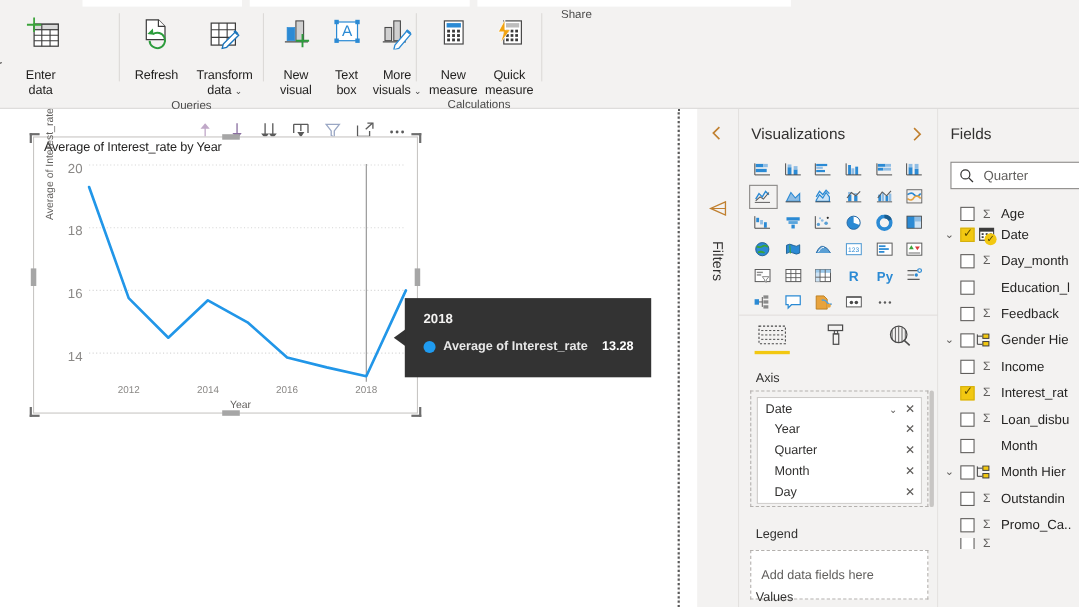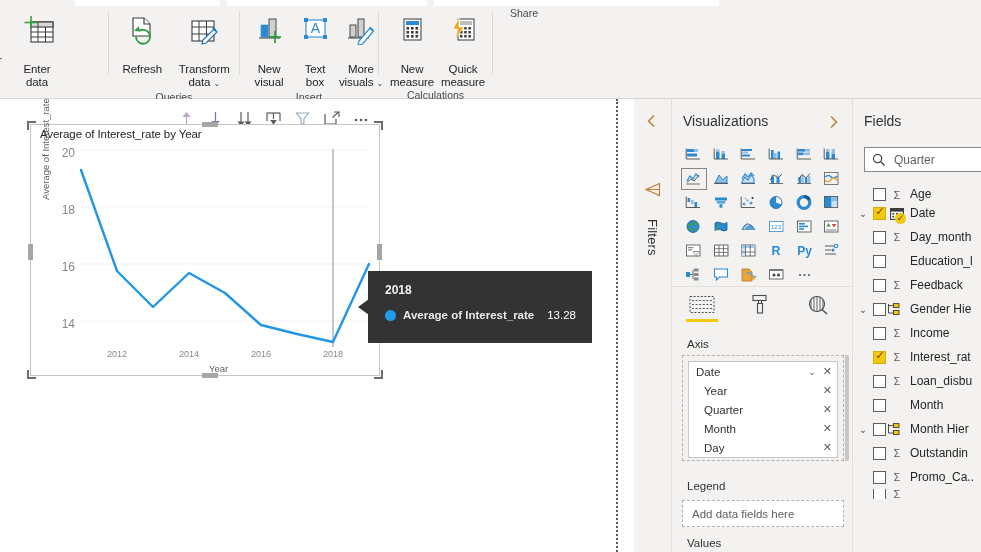--- a/index.html
+++ b/index.html
@@ -89,21 +89,21 @@
     background: #333333; color: #fff; z-index: 40;
   }
   .tt-arrow {
     position: absolute; left: 358px; top: 299px; width: 0; height: 0;
     border-top: 8px solid transparent; border-bottom: 8px solid transparent;
     border-right: 11px solid #333333; z-index: 41;
   }
   .tt-title { position: absolute; left: 17px; top: 12px; font-size: 12px; font-weight: bold; color: #f3f2f1; }
   .tt-dot { position: absolute; left: 17px; top: 39px; width: 11px; height: 11px; border-radius: 50%; background: #1f9bf0; }
   .tt-name { position: absolute; left: 35px; top: 38px; font-size: 11.5px; font-weight: bold; color: #e8e8e8; }
-  .tt-val { position: absolute; right: 16px; top: 38px; font-size: 11.5px; font-weight: normal; color: #ffffff; }
+  .tt-val { position: absolute; right: 16px; top: 38px; font-size: 11.5px; font-weight: bold; color: #ffffff; }
 
   
   .filters-rail {
     position: absolute; left: 634px; top: 99px; width: 38px; height: 453px;
     background: #f3f2f1; border-right: 1px solid #e1dfdd;
   }
   .fr-collapse { position: absolute; left: 11px; top: 15px; cursor: pointer; }
   .fr-icon { position: absolute; left: 10px; top: 83px; }
   .fr-text {
     position: absolute; left: 11px; top: 120px; font-size: 13px; color: #323130;
@@ -286,21 +286,20 @@
                 <rect x="5" y="10" width="6" height="12" fill="#d0d0d0" stroke="#4a4a4a" stroke-width="1"></rect>
                 <rect x="13" y="4" width="6" height="18" fill="#d0d0d0" stroke="#4a4a4a" stroke-width="1"></rect>
                 <line x1="3" y1="23" x2="24" y2="23" stroke="#4a4a4a" stroke-width="1.1"></line>
                 <path d="M14 26 l11-13 3.5 3 -11 13 -4.5 1.3 z" fill="#fff" stroke="#2b8ad4" stroke-width="1.2"></path>
                 <path d="M24.5 12.5 l3.5 3" stroke="#2b8ad4" stroke-width="2.3"></path>
               </svg>
             </div>
             <div class="lbl">More<br>visuals <span class="caret">⌄</span></div>
           </div>
         </div>
-        <div class="rgroup-label">Insert</div>
       </div>
 
       <div class="rsep"></div>
 
       <div class="rgroup" style="width:113px;">
         <div class="rgroup-items" style="padding-left:8px;">
           <div class="rbtn" style="width:50px;">
             <div class="ico">
               <svg width="28" height="30" viewBox="0 0 28 30">
                 <rect x="6" y="4" width="17" height="21" fill="#fff" stroke="#4a4a4a" stroke-width="1.1"></rect>
@@ -821,21 +820,21 @@
         </div>
         <div class="wellrow" style="padding-left:15px;">
           <span class="nm">Day</span>
           <span class="wx">✕</span>
         </div>
       </div>
     </div>
     <div class="wscroll" style="right:3px; top:256px; height:106px;"></div>
 
     <div class="well-label" style="left:15px; top:381px;">Legend</div>
-    <div class="wellplaceholder" style="left:10px; top:401px; width:162px; height:27px;">
+    <div class="wellplaceholder" style="left:10px; top:401px; width:162px; height:45px;">
       <span>Add data fields here</span>
     </div>
 
     <div class="well-label" style="left:15px; top:438px;">Values</div>
   </div>
 
   <div class="fieldspane">
     <div class="pane-title">Fields</div>
     <div class="searchbox">
       <span style="margin-left:7px;display:flex;">

